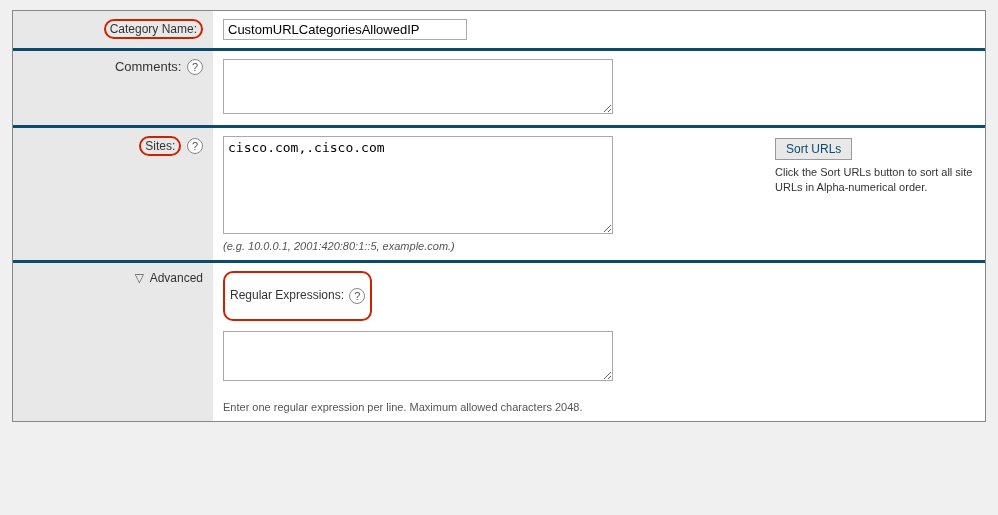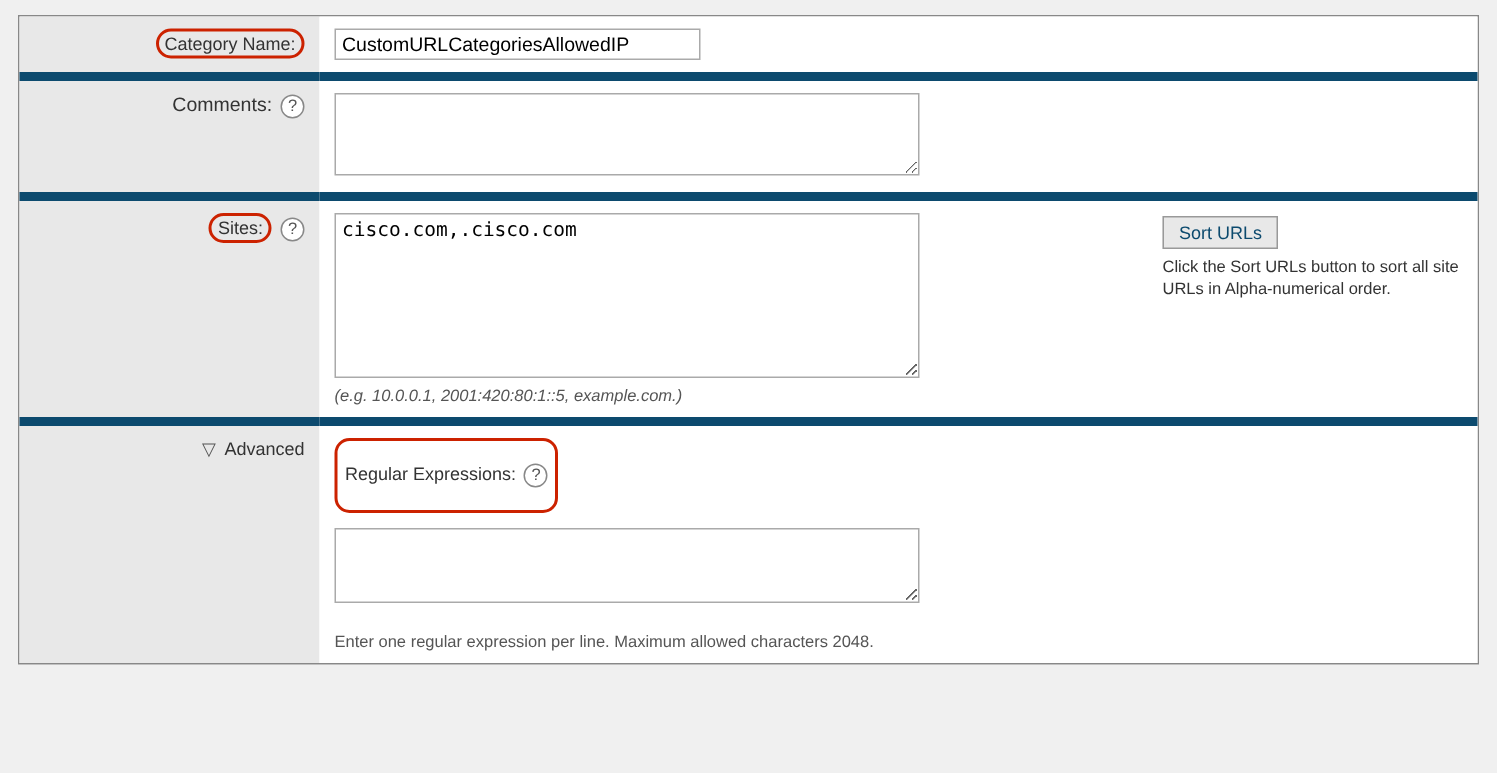--- a/index.html
+++ b/index.html
@@ -31,21 +31,21 @@
       color: #fff;
       font-weight: bold;
       font-size: 13px;
       padding: 5px 10px;
     }
     .form-table {
       width: 100%;
       border-collapse: collapse;
     }
     .form-table tr {
-      border-bottom: 6px solid #0c4a6e;
+      border-bottom: 3px solid #0c4a6e;
     }
     .form-table tr:last-child {
       border-bottom: none;
     }
     .label-cell {
       width: 200px;
       text-align: right;
       padding: 8px 10px 8px 8px;
       vertical-align: top;
       background: #e8e8e8;
@@ -186,21 +186,21 @@
 
 
       <tr>
         <td class="label-cell">
           <span class="required-label">Sites:</span>
           <span class="help-icon">?</span>
         </td>
         <td class="value-cell">
           <div class="sites-row-content">
             <div class="sites-left">
-              <textarea rows="6" style="width: 390px; height: 110px;">cisco.com,.cisco.com</textarea>
+              <textarea rows="6" style="width: 390px; height: 98px;">cisco.com,.cisco.com</textarea>
               <div class="hint-text">(e.g. 10.0.0.1, 2001:420:80:1::5, example.com.)</div>
             </div>
             <div class="sites-right">
               <button class="sort-btn">Sort URLs</button>
               <div class="sort-help-text">Click the Sort URLs button to sort all site URLs in Alpha-numerical order.</div>
             </div>
           </div>
         </td>
       </tr>
 

